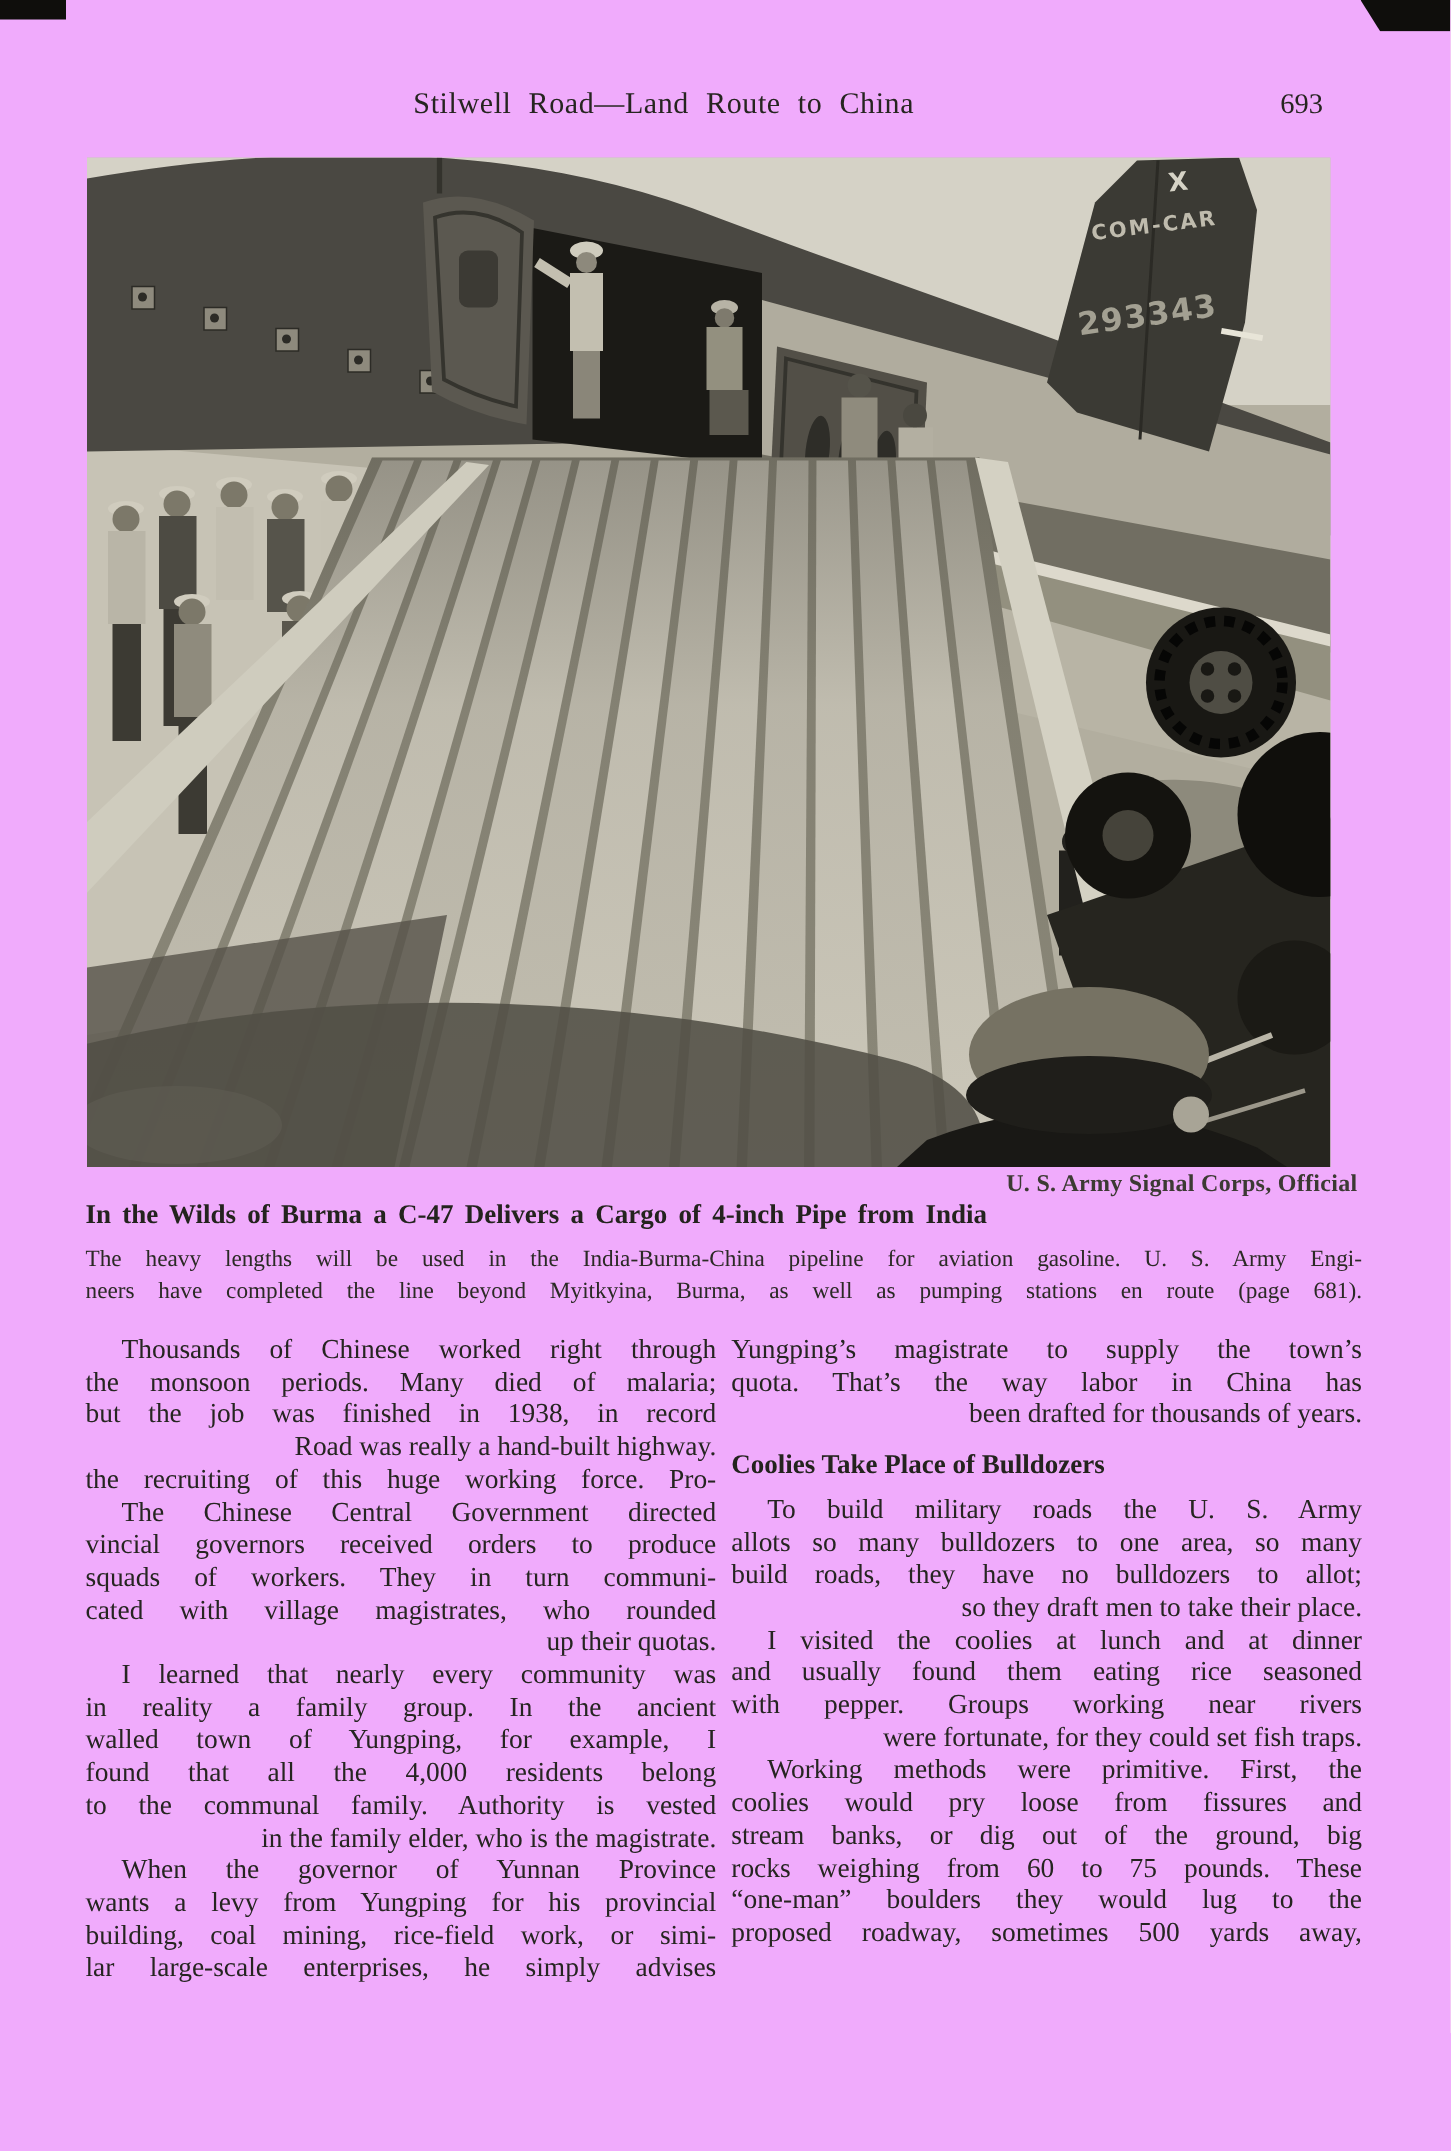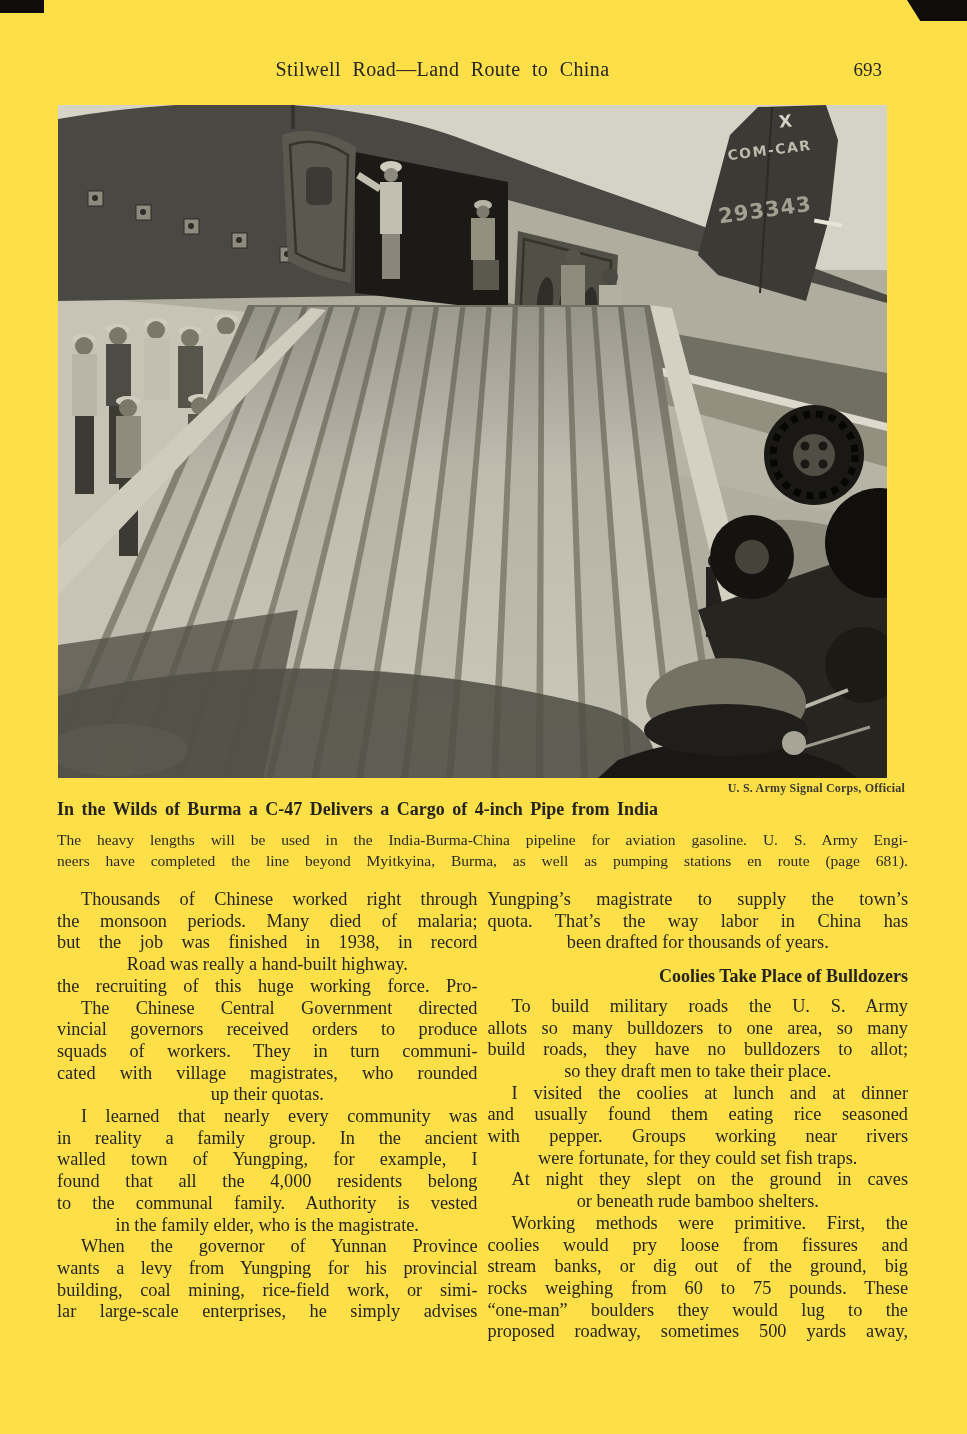--- a/index.html
+++ b/index.html
@@ -1,51 +1,51 @@
 <!DOCTYPE html>
 <html><head>
 <meta charset="utf-8">
 <style>
   html,body{margin:0;padding:0;}
   body{width:967px;height:1434px;background:#f8f5eb;overflow:hidden;
        font-family:"Liberation Serif", serif;color:#2b2a25;}
-  .page{position:relative;width:967px;height:1434px;background:#fde047;}
+  .page{position:relative;width:967px;height:1434px;background:#f0abfc;}
 
   .corner-mark{position:absolute;background:#0f0e0c;}
   .corner-mark.tl{top:0;left:0;width:44px;height:13px;}
   .corner-mark.tr{top:0;right:0;width:60px;height:21px;
       clip-path:polygon(0 0,100% 0,100% 100%,22% 100%);}
 
   .running-header{position:absolute;left:57px;top:58px;width:851px;height:28px;}
   .header-title{position:absolute;left:0;right:80px;text-align:center;
       font-size:20px;word-spacing:6px;letter-spacing:.4px;color:#262520;}
   .page-num{position:absolute;right:26px;top:1px;font-size:19px;color:#262520;}
 
   .photo{position:absolute;left:58px;top:105px;width:829px;height:673px;
       background:#cac7bb;overflow:hidden;}
   .photo svg{display:block;}
 
-  .photo-credit{position:absolute;right:62px;top:781px;font-size:12px;
+  .photo-credit{position:absolute;right:62px;top:781px;font-size:16px;
       font-weight:bold;letter-spacing:.2px;color:#3c3a33;}
 
   .caption-title{position:absolute;left:57px;top:799px;width:851px;
       font-size:18px;font-weight:bold;word-spacing:3px;color:#24231e;}
 
   .caption-body{position:absolute;left:57px;top:829px;width:851px;
       font-size:15.5px;line-height:21px;color:#2b2a25;}
 
   .columns{position:absolute;left:57px;top:889px;width:851px;
       display:flex;gap:10px;}
   .col{width:420.5px;font-size:18.3px;line-height:21.7px;color:#262521;}
 
   .para{margin:0;}
-  .tline{text-align:center;}
+  .tline{text-align:right;}
   .tline.just{text-align:justify;text-align-last:justify;}
   .tline.ind{text-indent:24px;}
-  .subhead{font-weight:bold;text-align:right;font-size:18px;
+  .subhead{font-weight:bold;text-align:left;font-size:18px;
       margin:12px 0 8px 0;color:#24231e;}
 </style>
 </head>
 <body>
 
 <div class="page">
 
   <div class="corner-mark tl"></div>
   <div class="corner-mark tr"></div>
 
@@ -314,24 +314,20 @@
           <div class="tline just">build roads, they have no bulldozers to allot;</div>
           <div class="tline">so they draft men to take their place.</div>
         </div>
         <div class="para">
           <div class="tline just ind">I visited the coolies at lunch and at dinner</div>
           <div class="tline just">and usually found them eating rice seasoned</div>
           <div class="tline just">with pepper. Groups working near rivers</div>
           <div class="tline">were fortunate, for they could set fish traps.</div>
         </div>
         <div class="para">
-          <div class="tline just ind">At night they slept on the ground in caves</div>
-          <div class="tline">or beneath rude bamboo shelters.</div>
-        </div>
-        <div class="para">
           <div class="tline just ind">Working methods were primitive. First, the</div>
           <div class="tline just">coolies would pry loose from fissures and</div>
           <div class="tline just">stream banks, or dig out of the ground, big</div>
           <div class="tline just">rocks weighing from 60 to 75 pounds. These</div>
           <div class="tline just">“one-man” boulders they would lug to the</div>
           <div class="tline just">proposed roadway, sometimes 500 yards away,</div>
         </div>
       </div>
   </div>
 

